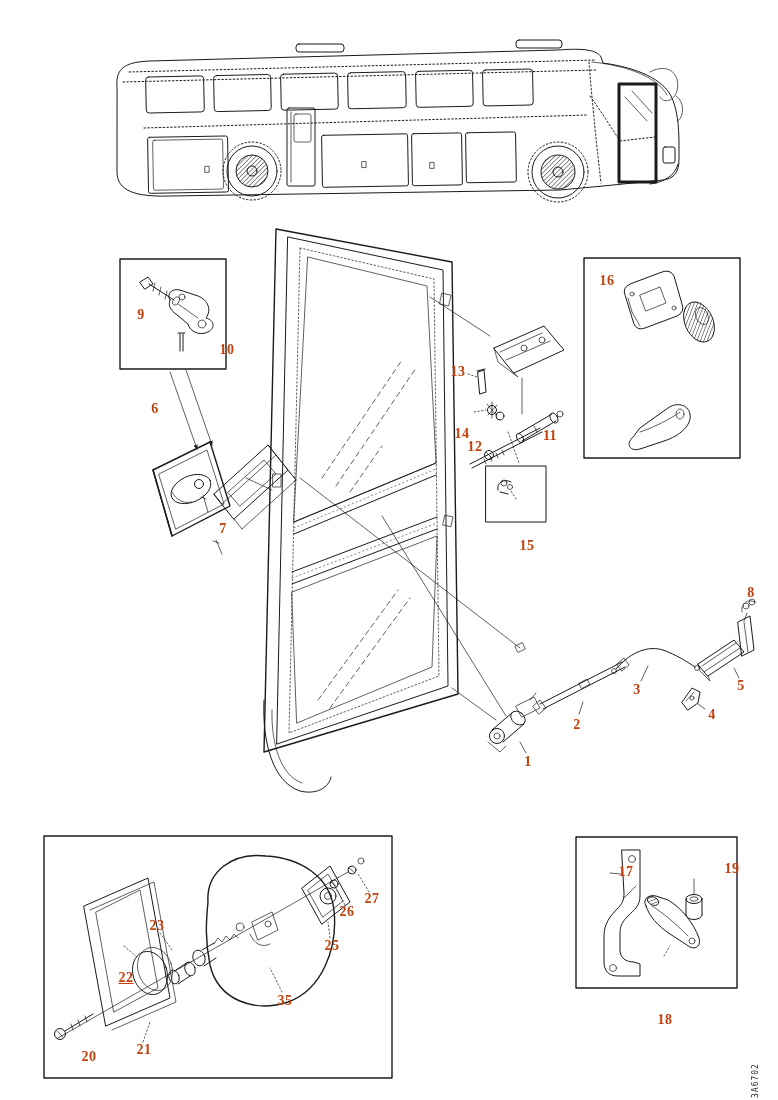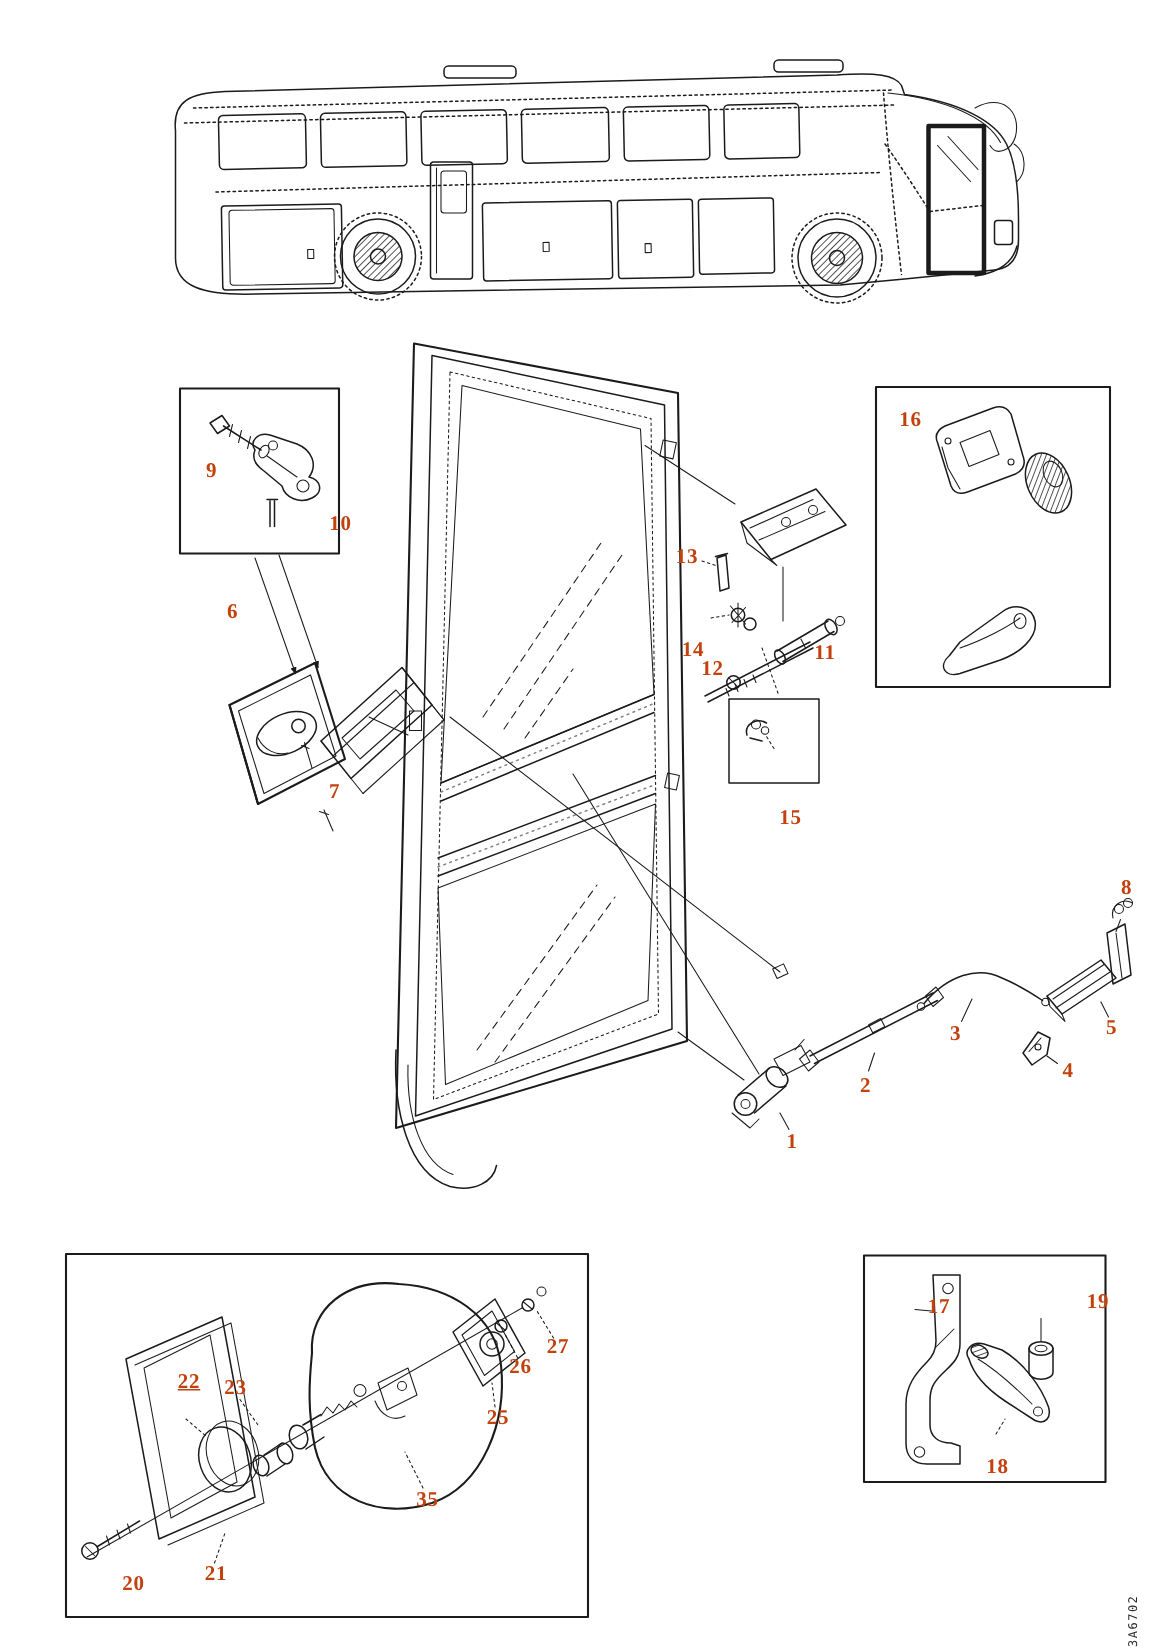--- a/index.html
+++ b/index.html
@@ -401,25 +401,25 @@
       <div class="callout" style="left: 751px; top: 593px;">8</div>
       <div class="callout" style="left: 141px; top: 315px;">9</div>
       <div class="callout" style="left: 196px; top: 350px; margin-left: 31px;">10</div>
       <div class="callout" style="left: 550px; top: 436px;">11</div>
       <div class="callout" style="left: 475px; top: 447px;">12</div>
       <div class="callout" style="left: 458px; top: 372px;">13</div>
       <div class="callout" style="left: 462px; top: 414px; margin-top: 20px;">14</div>
       <div class="callout" style="left: 527px; top: 506px; margin-top: 40px;">15</div>
       <div class="callout" style="left: 607px; top: 281px;">16</div>
       <div class="callout" style="left: 602px; top: 872px; margin-left: 24px;">17</div>
-      <div class="callout" style="left: 665px; top: 979px;">18</div>
+      <div class="callout" style="left: 665px; top: 1020px;">18</div>
       <div class="callout" style="left: 694px; top: 869px; margin-left: 38px;">19</div>
       <div class="callout" style="left: 89px; top: 1057px;">20</div>
       <div class="callout" style="left: 144px; top: 1050px;">21</div>
-      <div class="callout" style="left: 126px; top: 922px; text-decoration: underline;">22</div>
+      <div class="callout" style="left: 126px; top: 978px; text-decoration: underline;">22</div>
       <div class="callout" style="left: 157px; top: 926px;">23</div>
       <div class="callout" style="left: 285px; top: 1001px;">35</div>
       <div class="callout" style="left: 332px; top: 946px;">25</div>
       <div class="callout" style="left: 347px; top: 912px;">26</div>
       <div class="callout" style="left: 372px; top: 899px;">27</div>
     </div>
 
   <div id="code">3A6702</div>
 </div>
 

